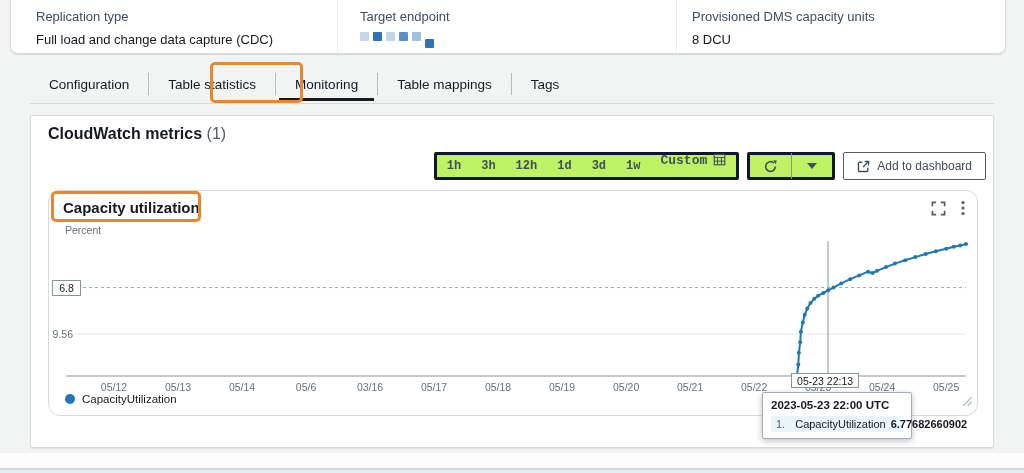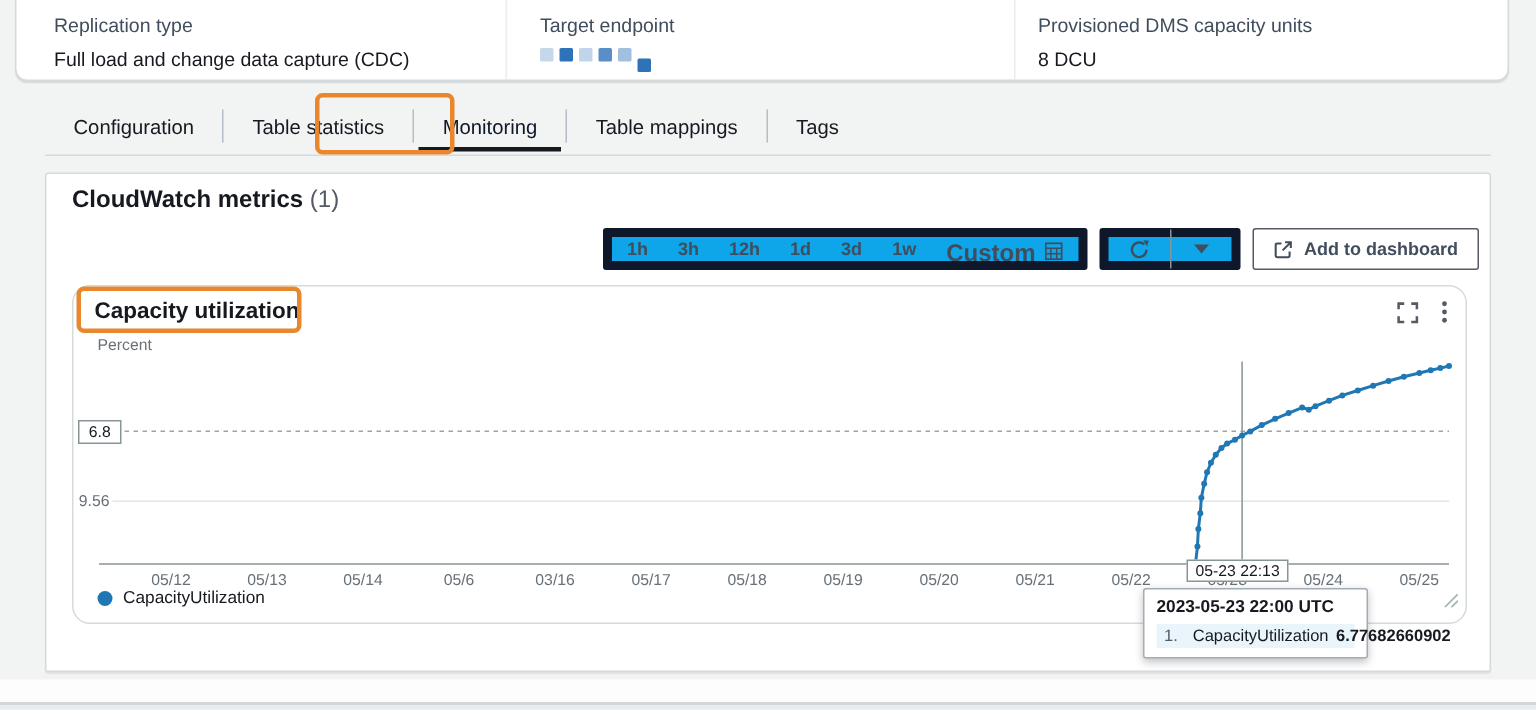--- a/index.html
+++ b/index.html
@@ -34,28 +34,28 @@
   .anno-title { left:51px; top:191px; width:150px; height:31px; }
 
   
   .main-panel { position:absolute; left:30px; top:115px; width:964px; height:333px; background:#fff;
     border:1px solid #d5dbdb; border-radius:2px; box-shadow:0 1px 1px rgba(0,28,36,.08); }
   .metrics-title { position:absolute; left:48px; top:125px; font-size:16px; font-weight:700; color:#16191f; z-index:2; }
   .metrics-count { font-weight:400; color:#545b64; }
 
   
   .toolbar { position:absolute; top:152px; right:38px; display:flex; gap:8px; align-items:center; z-index:2; }
-  .seg-group { display:flex; align-items:center; height:28px; border:6px solid #0f172a; border-radius:2px; background:#0ea5e9; }
+  .seg-group { display:flex; align-items:center; height:28px; border:3px solid #0f172a; border-radius:2px; background:#bef264;font-family:Liberation Mono, monospace; }
   .range-btn { padding:0 10px; line-height:26px; font-size:12px; font-weight:700; color:#414d5c; cursor:pointer; }
-  .custom-btn { display:flex; align-items:flex-end; gap:6px; padding:0 10px; height:26px; font-size:16px; font-weight:700; color:#414d5c; cursor:pointer; }
+  .custom-btn { display:flex; align-items:flex-start; gap:6px; padding:0 10px; height:26px; font-size:13px; font-weight:700; color:#414d5c; cursor:pointer; }
   .icon-cell { width:41px; height:26px; display:flex; align-items:center; justify-content:center; cursor:pointer; }
   .icon-cell + .icon-cell { border-left:1px solid #879596; }
   .caret { width:0; height:0; border-left:5px solid transparent; border-right:5px solid transparent; border-top:6px solid #414d5c; }
   .btn { display:flex; align-items:center; gap:7px; height:28px; padding:0 13px; border:1px solid #545b64; border-radius:2px;
-    background:#fff; font-size:12px; font-weight:700; color:#414d5c; cursor:pointer; white-space:nowrap;justify-content:center; }
+    background:#fff; font-size:12px; font-weight:400; color:#414d5c; cursor:pointer; white-space:nowrap;justify-content:center; }
 
   
   .chart-card { position:absolute; left:48px; top:190px; width:930px; height:226px; background:#fff;
     border:1px solid #d5dbdb; border-radius:12px; }
   .chart-title { position:absolute; left:14px; top:8px; font-size:15px; font-weight:700; color:#16191f; z-index:2; }
   .card-icons { position:absolute; right:12px; top:9px; display:flex; gap:15px; align-items:center; z-index:2; }
   .card-icons .ic { cursor:pointer; display:flex; }
   .unit-label { position:absolute; left:16px; top:33px; font-size:10.5px; color:#687078; z-index:2; }
   svg.plot { position:absolute; left:0; top:0; z-index:1; }
   .ytick { position:absolute; left:0; width:24px; text-align:right; font-size:10.5px; color:#687078; z-index:2; }

